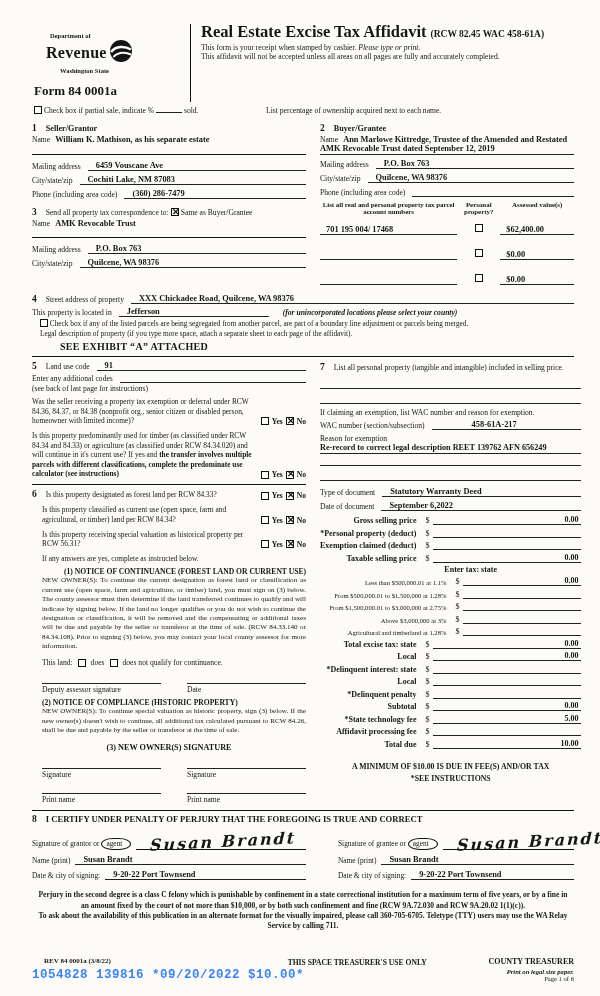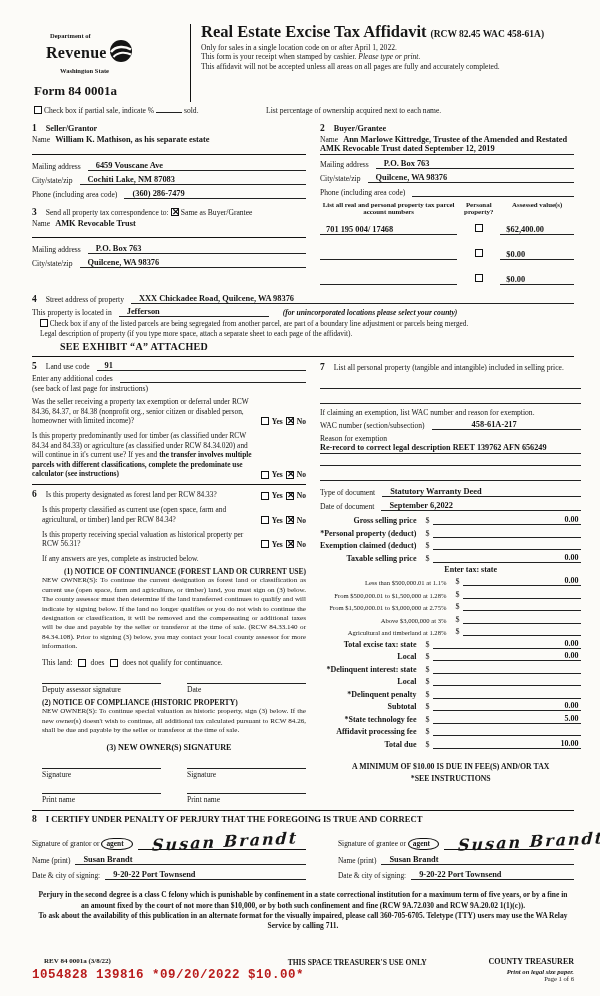--- a/index.html
+++ b/index.html
@@ -82,30 +82,30 @@
 
   
   .blankline { border-bottom:1px solid #222; height:12px; margin-bottom:3px; }
 
   
   .s8 { border-top:1.4px solid #111; margin-top:6px; padding-top:3px; }
   .s8-head { font-size:8.6px; font-weight:bold; margin-bottom:6px; }
   .s8 .cols { gap:18px; }
   .s8row { display:flex; align-items:flex-end; margin-bottom:5px; }
   .s8label { font-size:7.4px; white-space:nowrap; padding-right:5px; flex:none; }
-  .circ { border:1.3px solid #111; border-radius:50% / 62%; padding:0 8px 1px 4px; display:inline-block;font-weight:bold; }
+  .circ { border:1.3px solid #111; border-radius:50% / 62%; padding:0 8px 1px 4px; display:inline-block; }
   .sigline { flex:1; border-bottom:1.3px solid #111; position:relative; height:20px; }
   .hand { font-family:"DejaVu Serif", serif; font-style:italic; font-weight:bold; font-size:16px; letter-spacing:2px; transform:rotate(-3deg) skewX(-6deg); display:inline-block; position:absolute; left:14px; bottom:-2px; white-space:nowrap; }
 
   
   .perjury { font-size:7.5px; font-weight:bold; text-align:center; line-height:1.35; margin-top:5px; padding:0 2px; }
   .footer { display:flex; margin-top:26px; align-items:flex-start; }
   .f-left { width:42%; }
   .f-rev { font-size:7px; font-weight:bold; margin-left:12px; }
-  .stamp { font-family:"Liberation Mono", monospace; font-size:12.5px; font-weight:bold; letter-spacing:.5px; margin-top:3px; white-space:nowrap; color:#b91c1c; }
+  .stamp { font-family:"Liberation Mono", monospace; font-size:12.5px; font-weight:bold; letter-spacing:.5px; margin-top:3px; white-space:nowrap; color:#3b82f6; }
   .f-mid { flex:1; text-align:center; font-size:7.6px; font-weight:bold; padding-top:1px; }
   .f-right { width:22%; text-align:right; }
   .f-county { font-size:8px; font-weight:bold; }
   .f-legal { font-size:6.6px; font-weight:bold; font-style:italic; margin-top:2px; }
   .f-page { font-size:6.6px; }
 </style>
 </head>
 <body>
 
 <div class="page">
@@ -125,21 +125,20 @@
         </span>
       </div>
       <div class="dept2">Washington State</div>
       <div class="formno">Form 84 0001a</div>
     </div>
     <div class="hdr-right">
       <div class="title-line">
         <span class="title">Real Estate Excise Tax Affidavit</span>
         <span class="title-ref">(RCW 82.45 WAC 458-61A)</span>
       </div>
-      <div class="note">Only for sales in a single location code on or after April 1, 2022.</div>
       <div class="note"><span>This form is your receipt when stamped by cashier. </span><span class="i">Please type or print.</span></div>
       <div class="note">This affidavit will not be accepted unless all areas on all pages are fully and accurately completed.</div>
     </div>
   </div>
 
   <div class="partial-row">
     <div class="partial-left">
       <span class="cb"></span>
       <span>Check box if partial sale, indicate %</span>
       <span class="blank-sm"></span>

